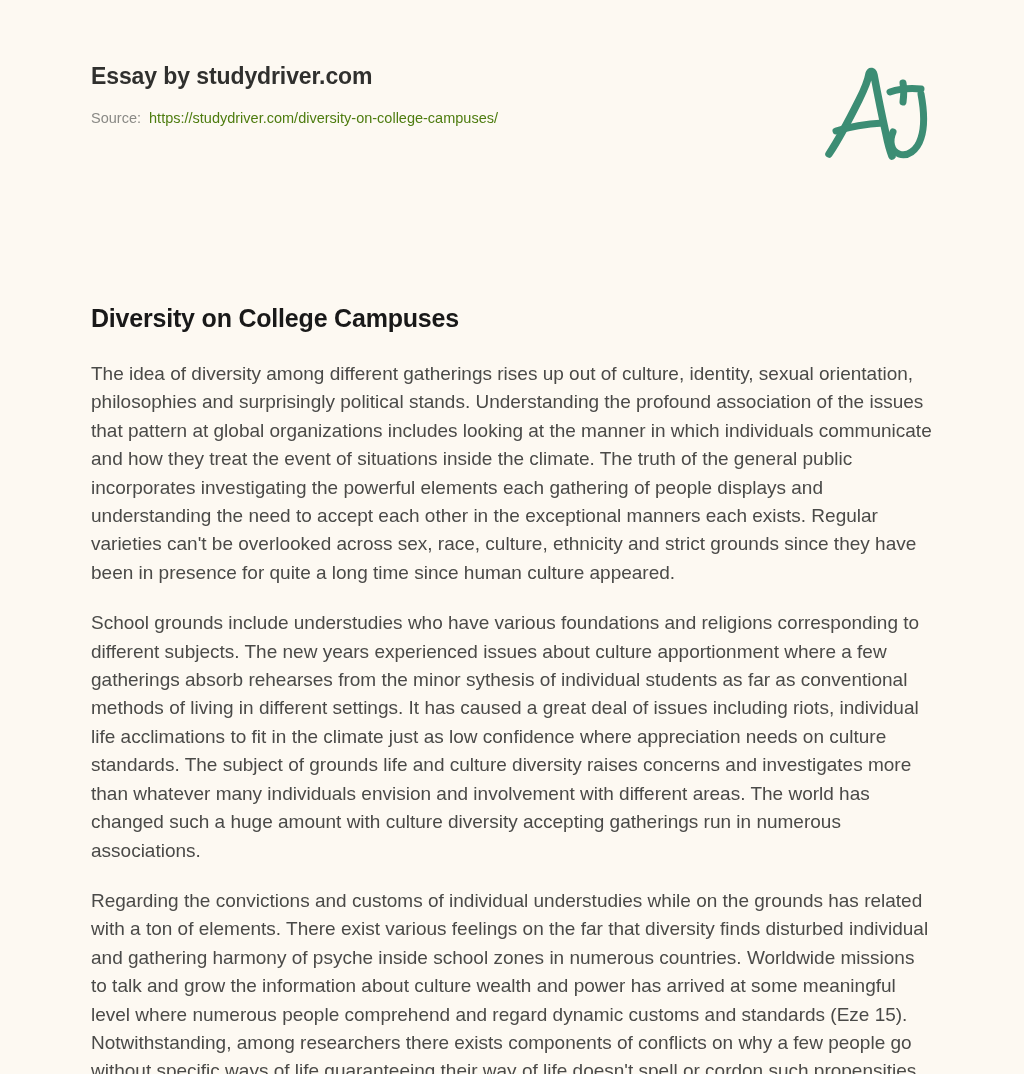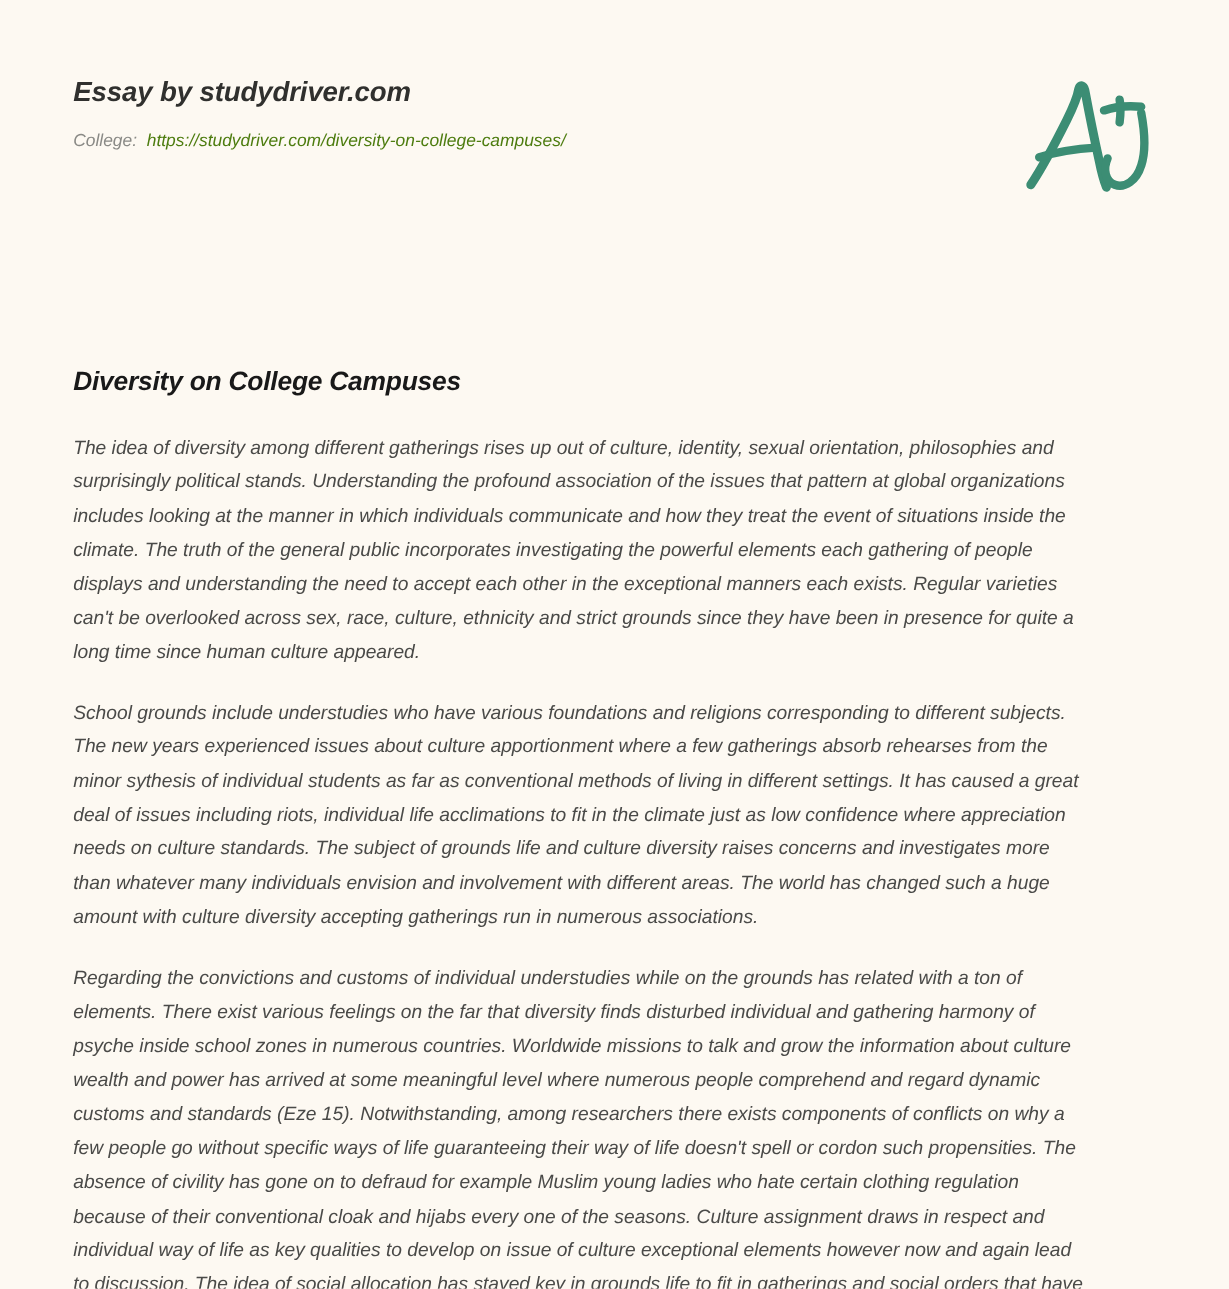--- a/index.html
+++ b/index.html
@@ -11,23 +11,22 @@
     height: 1074px;
     background: #fdf9f2;
     font-family: "Liberation Sans", sans-serif;
     overflow: hidden;
   }
   .page {
     position: relative;
     width: 1024px;
     height: 1074px;
     box-sizing: border-box;
-    padding: 0 61px;
+    padding: 0 91px;
     background: #fdf9f2;
-    font-style: italic;
   }
 
   
   .header {
     position: relative;
     padding-top: 61px;
     min-height: 122px;
   }
   .byline {
     font-size: 23px;
@@ -57,50 +56,50 @@
     right: -8px;
     width: 130px;
     height: 110px;
   }
   .logo svg { display: block; width: 130px; height: 110px; }
 
   
   .doc-title {
     margin: 0;
     padding-top: 117px;
-    font-size: 22px;
+    font-size: 25px;
     font-weight: bold;
     color: #191919;
     letter-spacing: -0.2px;
     line-height: 36px;
   }
 
   
   .article { padding-top: 24px; }
   .article p {
     margin: 0 0 22px 0;
-    font-size: 16px;
+    font-size: 19px;
     line-height: 28.4px;
     color: #4a4a48;
     text-align: left;
     max-width: 842px;
   }
   .article p:last-child { margin-bottom: 0; }
 </style>
 </head>
 <body>
 
 <div class="page">
 
   <div class="header">
 
     <div class="byline">Essay by studydriver.com</div>
 
     <div class="source-line">
-      <span class="source-label">College:</span>
+      <span class="source-label">Source:</span>
       <span>&nbsp;</span><a class="source-url" href="#">https://studydriver.com/diversity-on-college-campuses/</a>
     </div>
 
     <div class="logo">
       <svg viewBox="0 0 130 110" xmlns="http://www.w3.org/2000/svg" aria-hidden="true">
         <g fill="none" stroke="#3c8d74" stroke-linecap="round" stroke-linejoin="round">
           <path d="M18 96 C 26 84, 38 62, 48 42 C 53 32, 57 22, 58 16 C 59 12, 62 13, 63 17 C 66 33, 71 58, 75 76 C 77 86, 79 93, 81 98" stroke-width="7.5"></path>
           <path d="M25 73 C 38 69, 55 66, 72 65" stroke-width="7"></path>
           <path d="M92 44 C 93 36, 93 30, 92 25" stroke-width="7"></path>
           <path d="M79 34 C 88 31, 100 30, 110 31" stroke-width="7"></path>

